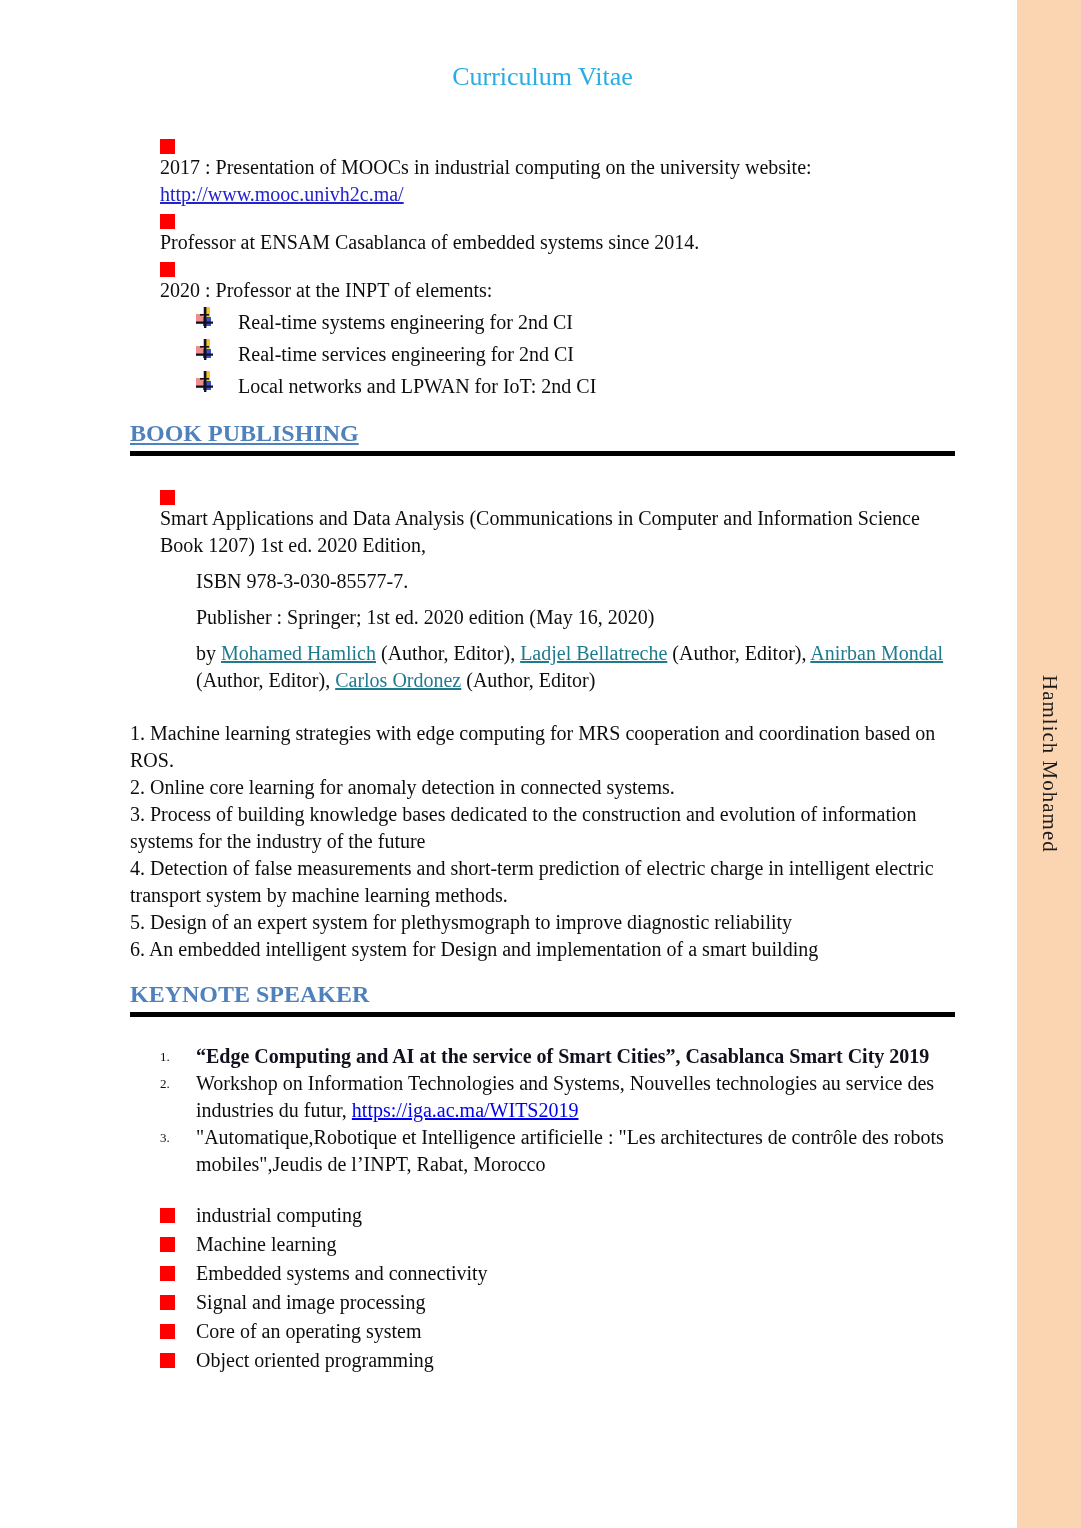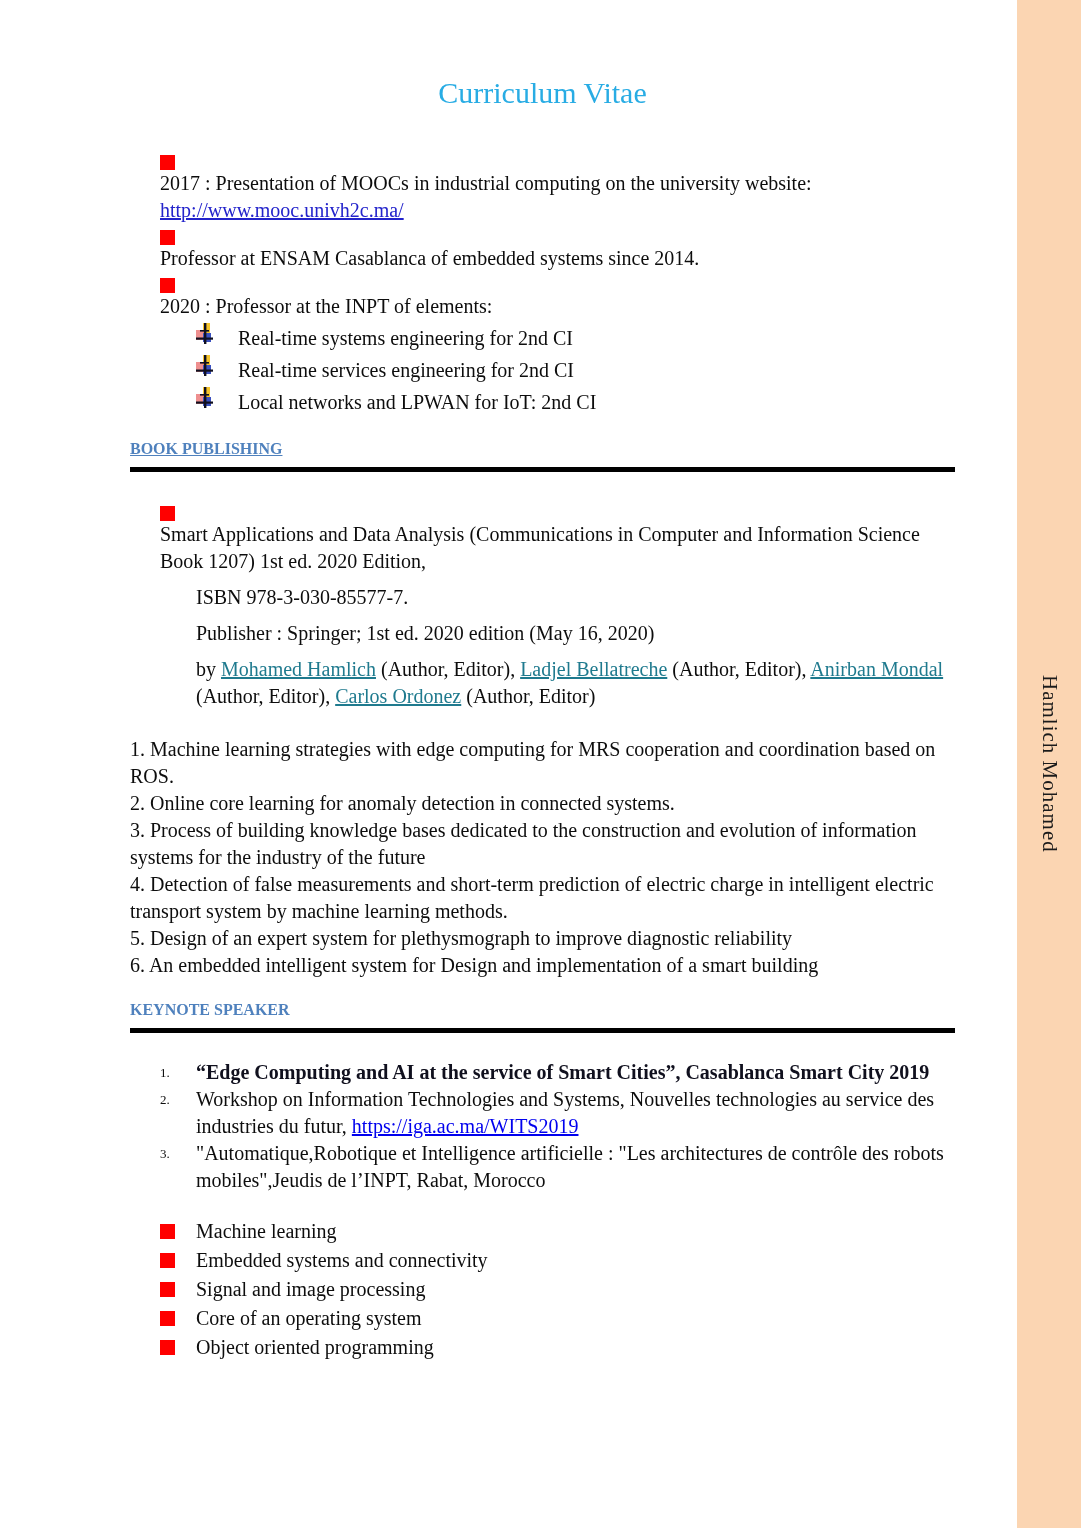--- a/index.html
+++ b/index.html
@@ -17,37 +17,37 @@
     display:flex;align-items:center;justify-content:center;
   }
   .side-band .vtext{
     writing-mode:vertical-rl;
     font-size:21px;color:#1a1a1a;letter-spacing:1px;
   }
   .content{
     position:absolute;left:130px;top:0;width:825px;padding-top:60px;
   }
   .doc-title{
-    text-align:center;font-size:30px;line-height:34px;color:#28ace4;margin:16px;font-weight:normal;
+    text-align:center;font-size:26px;line-height:34px;color:#28ace4;margin:0;font-weight:normal;
   }
   
   .blist{margin-top:39px;font-size:20px;line-height:27px;}
   .bli{display:flex;align-items:flex-start;padding-left:30px;flex-direction:column;}
   .sq{flex:0 0 15px;width:15px;height:15px;background:#ff0000;margin-top:6px;margin-right:21px;}
   .bli .txt{flex:1;}
   .sublist{margin:0;}
   .subli{display:flex;align-items:flex-end;padding-left:66px;line-height:27px;}
   .subli .plane-icon{flex:0 0 18px;margin-top:3px;margin-right:24px;}
   a{cursor:pointer;}
   a.std-link{color:#2323cb;text-decoration:underline;}
   a.bright-link{color:#0101ee;text-decoration:underline;}
   a.teal-link{color:#1f7a8e;text-decoration:underline;}
   a.bold-blue-link{color:#2a5aab;text-decoration:underline;font-weight:bold;}
   .sec-head{
-    font-size:16px;font-weight:bold;color:#4f81bd;
+    font-size:24px;font-weight:bold;color:#4f81bd;
     line-height:30px;margin:0;padding-bottom:3px;
     border-bottom:5px solid #000;
   }
   .sec-head.u .ht{text-decoration:underline;}
   .mt-book{margin-top:18px;}
   .mt-theses{margin-top:24px;}
   .mt-key{margin-top:16px;}
   .mt-skill{margin-top:22px;}
   .book-block{margin-top:28px;font-size:20px;line-height:27px;}
   .book-sub{padding-left:66px;margin-top:9px;}
@@ -174,20 +174,24 @@
       </div>
       <div class="keyli">
         <span class="num">3.</span>
         <span class="ktxt">"Automatique,Robotique et Intelligence artificielle : "Les architectures de contrôle des robots mobiles",Jeudis de l’INPT, Rabat, Morocco</span>
       </div>
     </div>
 
     <div class="skilllist">
       <div class="skli">
         <span class="sq"></span>
+        <span>industrial computing</span>
+      </div>
+      <div class="skli">
+        <span class="sq"></span>
         <span>Machine learning</span>
       </div>
       <div class="skli">
         <span class="sq"></span>
         <span>Embedded systems and connectivity</span>
       </div>
       <div class="skli">
         <span class="sq"></span>
         <span>Signal and image processing</span>
       </div>

